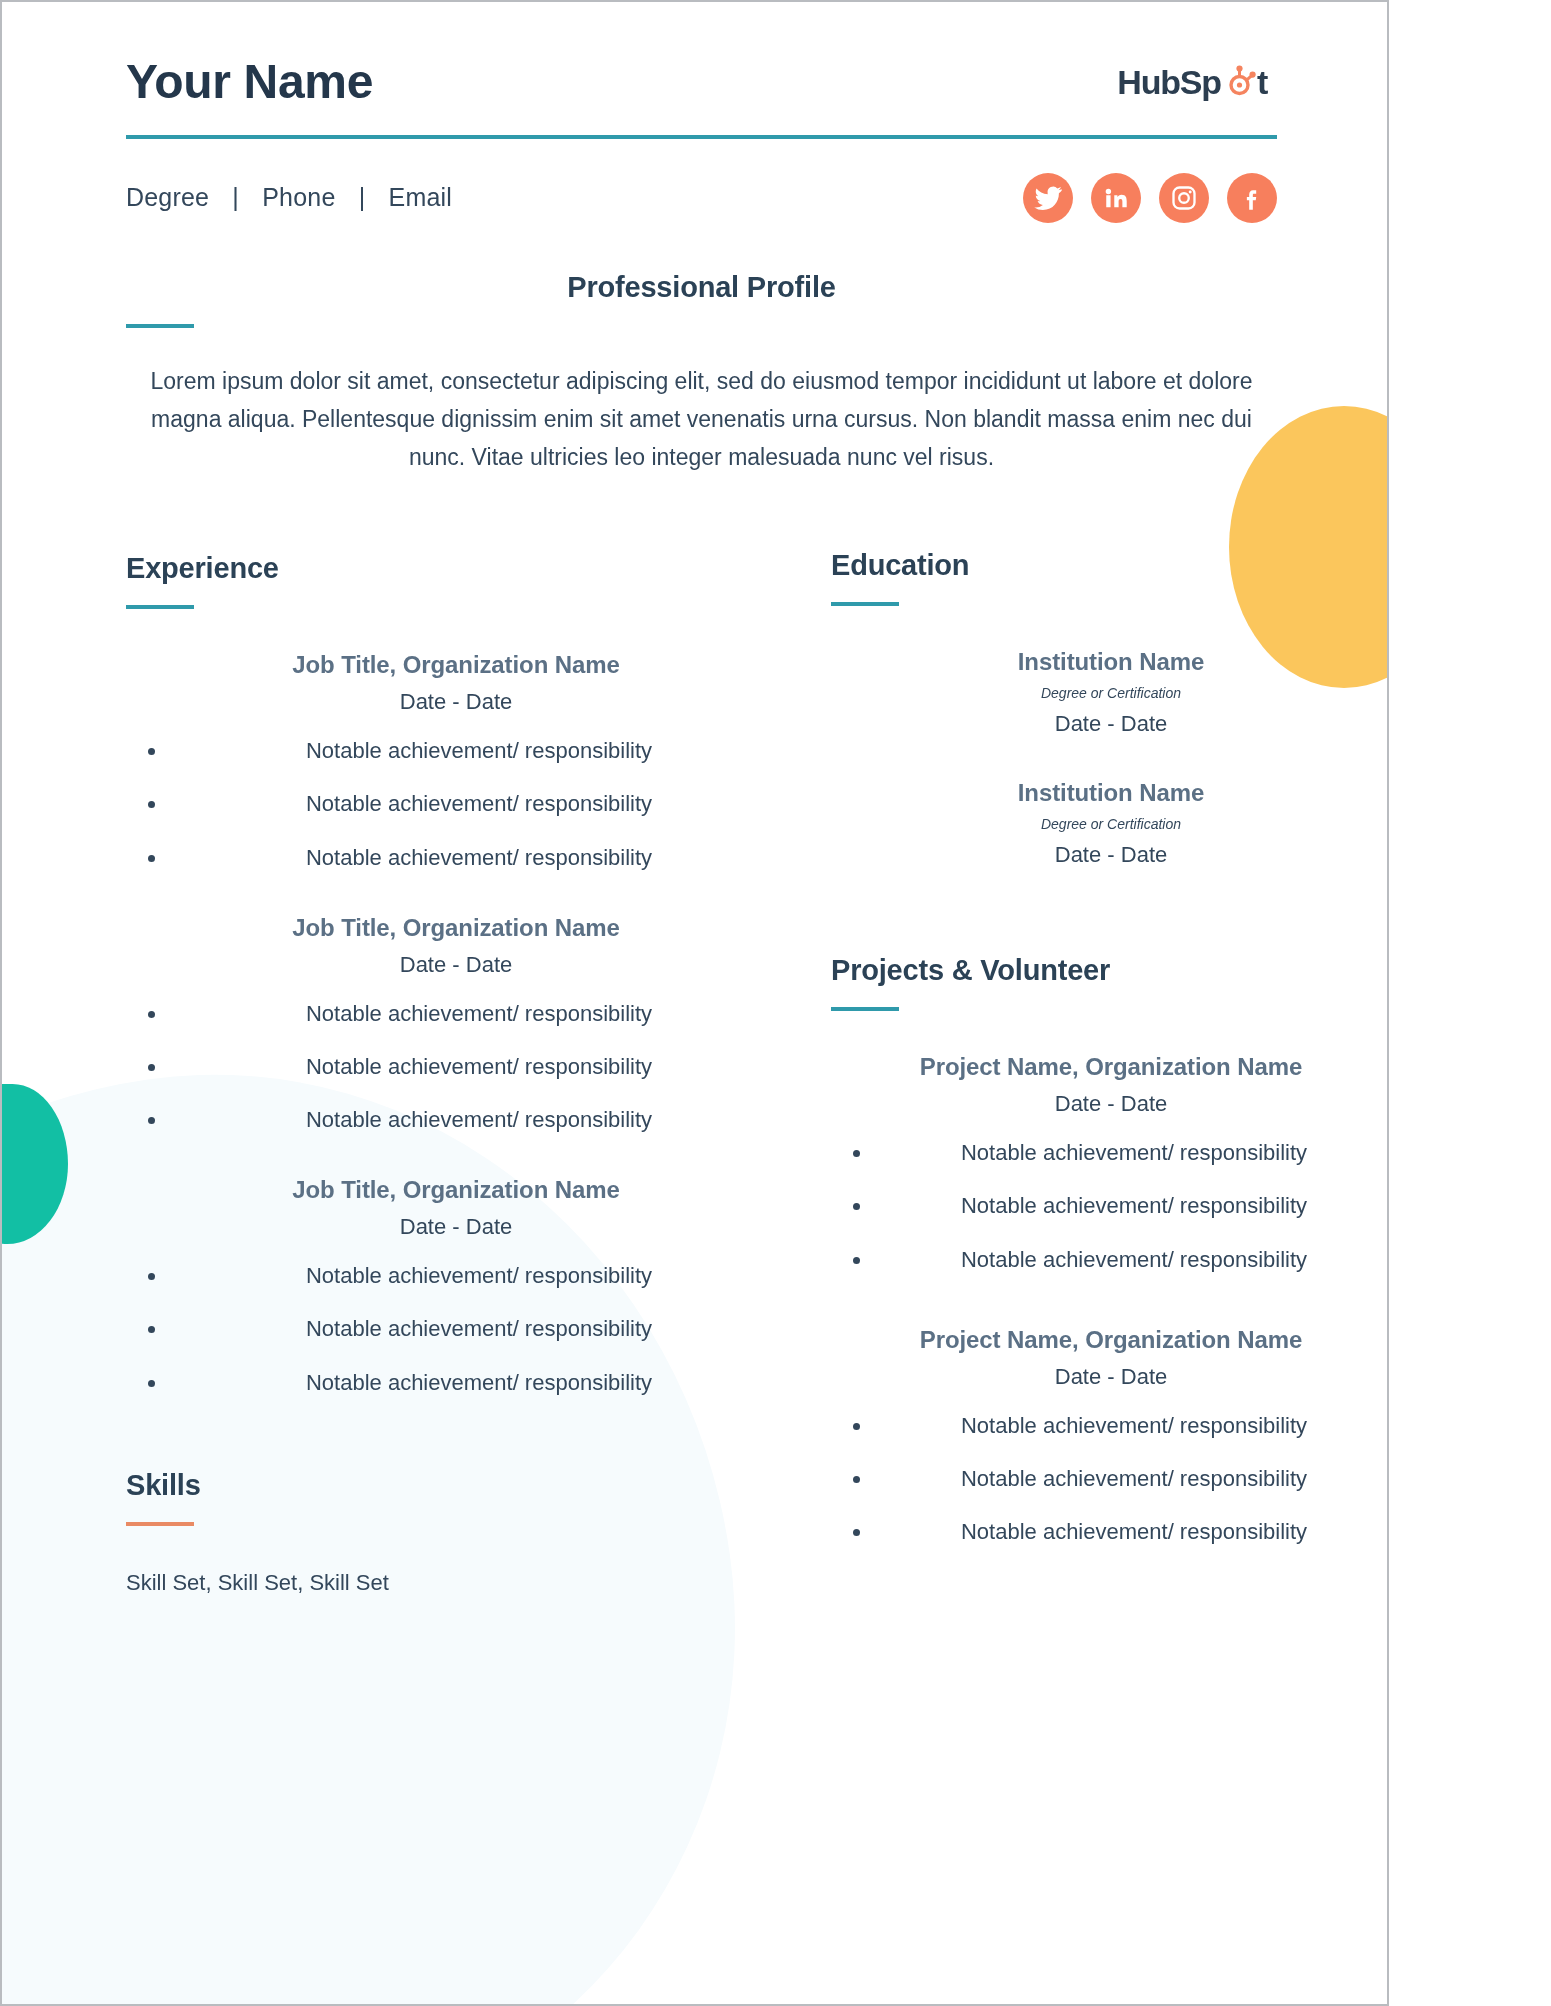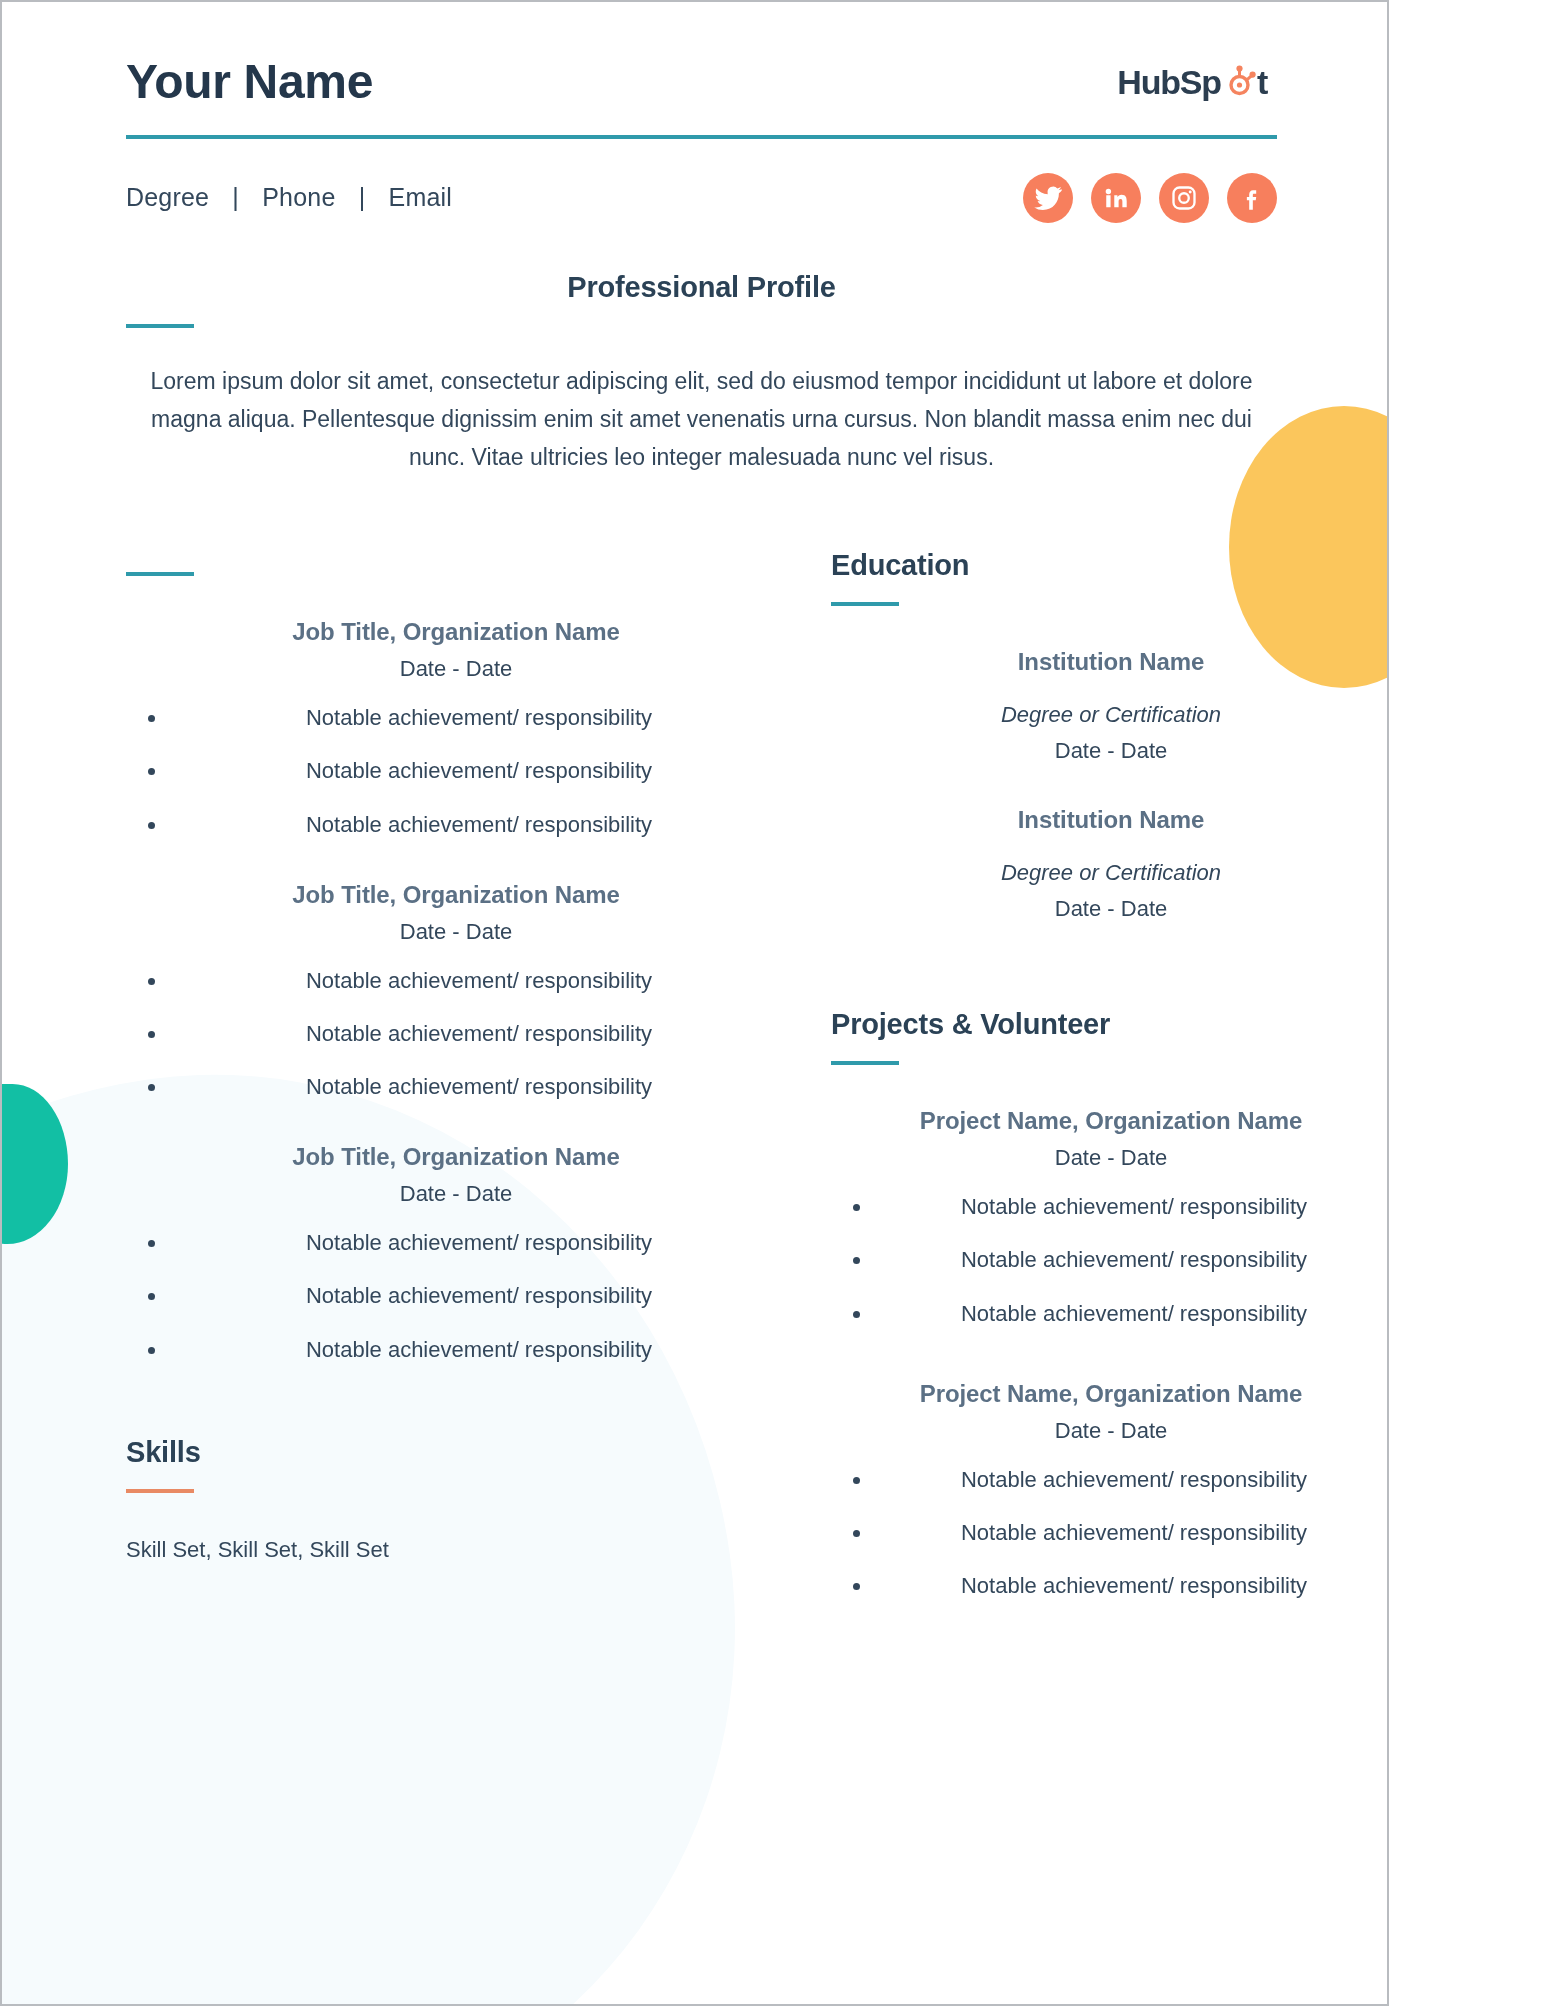--- a/index.html
+++ b/index.html
@@ -160,24 +160,24 @@
 
   .entry { margin-top: 42px; text-align: center; }
   .entry-title {
     font-size: 24px;
     font-weight: bold;
     color: #5b7085;
     letter-spacing: -0.1px;
     margin: 0;
   }
   .entry-sub {
-    font-size: 22px;
+    font-size: 14px;
     font-style: italic;
     color: #33475b;
-    margin: 26px 0 0 0;
+    margin: 9px 0 0 0;
   }
   .entry-date {
     font-size: 22px;
     color: #33475b;
     margin: 10px 0 0 0;
   }
 
   ul.bullets {
     margin: 22px 0 0 0;
     padding-left: 46px;
@@ -280,20 +280,21 @@
       <h2 class="section-heading">Professional Profile</h2>
       <div class="accent-rule"></div>
       <p id="profile-text">Lorem ipsum dolor sit amet, consectetur adipiscing elit, sed do eiusmod tempor incididunt ut labore et dolore magna aliqua. Pellentesque dignissim enim sit amet venenatis urna cursus. Non blandit massa enim nec dui nunc. Vitae ultricies leo integer malesuada nunc vel risus.</p>
     </div>
 
     <div id="columns">
 
       <div id="col-left">
 
         <div>
+          <h2 class="section-heading">Experience</h2>
           <div class="accent-rule"></div>
 
           <div class="entry">
             <h3 class="entry-title">Job Title, Organization Name</h3>
             <p class="entry-date">Date - Date</p>
             <ul class="bullets">
               <li>Notable achievement/ responsibility</li>
               <li>Notable achievement/ responsibility</li>
               <li>Notable achievement/ responsibility</li>
             </ul>

